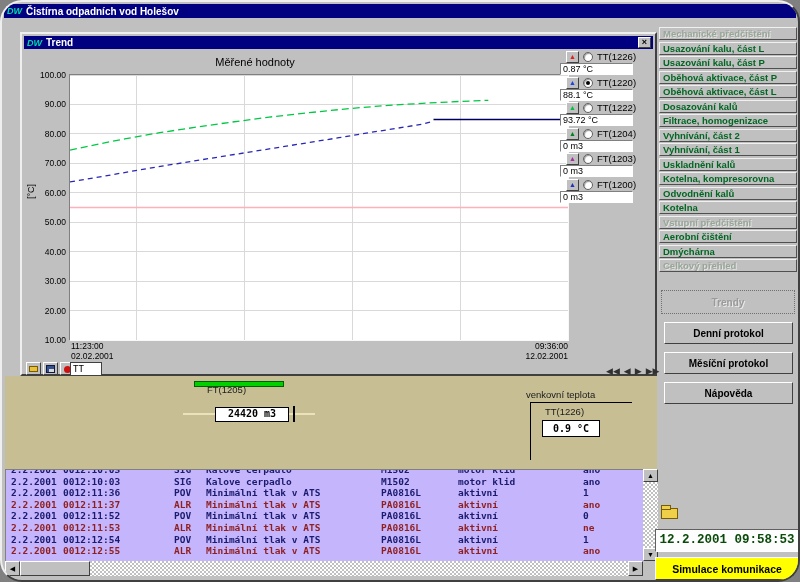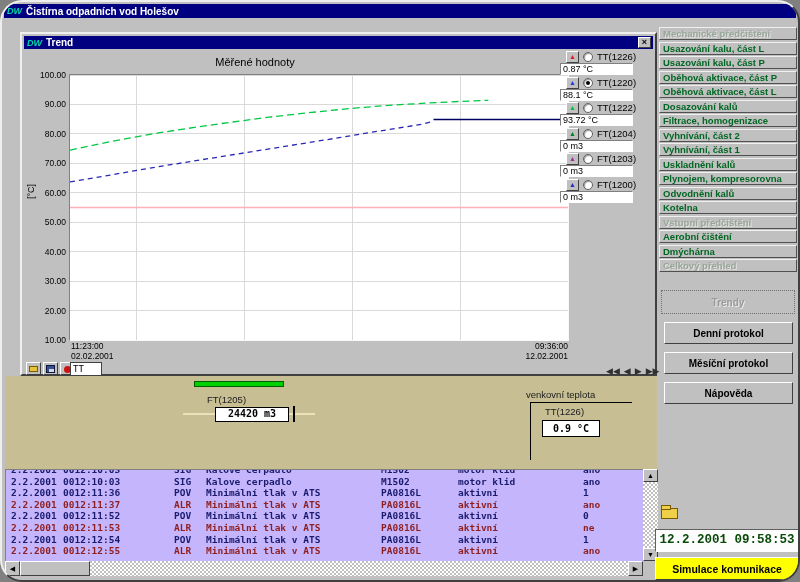--- a/index.html
+++ b/index.html
@@ -220,21 +220,21 @@
           <span class="mini-rec"></span>
         </button>
       <input class="ttfield" value="TT" style="">
     </div>
     <div class="navarrows"><span>◀◀</span><span>◀</span><span>▶</span><span>▶▶</span></div>
   </div>
 
   <div class="process">
     <div class="greenbar"></div>
     <div class="pipe" style="left:178px;top:37px;width:132px;height:2px;"></div>
-    <div class="ptag" style="left:202px;top:18px;">FT(1205)</div>
+    <div class="ptag" style="left:202px;top:8px;">FT(1205)</div>
     <div class="pbox" style="left:210px;top:31px;width:74px;height:15px;">24420 m3</div>
     <div class="blackline" style="left:288px;top:30px;width:2px;height:16px;"></div>
 
     <div class="ptag" style="left:521px;top:13px;">venkovní teplota</div>
     <div class="blackline" style="left:525px;top:26px;width:102px;height:1px;"></div>
     <div class="blackline" style="left:525px;top:26px;width:1px;height:58px;"></div>
     <div class="ptag" style="left:540px;top:30px;">TT(1226)</div>
     <div class="pbox" style="left:537px;top:44px;width:58px;height:17px;line-height:15px;">0.9 °C</div>
   </div>
 
@@ -242,21 +242,21 @@
       <button class="sb-btn disabled">Mechanické předčištění</button>
       <button class="sb-btn">Usazování kalu, část L</button>
       <button class="sb-btn">Usazování kalu, část P</button>
       <button class="sb-btn">Oběhová aktivace, část P</button>
       <button class="sb-btn">Oběhová aktivace, část L</button>
       <button class="sb-btn">Dosazování kalů</button>
       <button class="sb-btn">Filtrace, homogenizace</button>
       <button class="sb-btn">Vyhnívání, část 2</button>
       <button class="sb-btn">Vyhnívání, část 1</button>
       <button class="sb-btn">Uskladnění kalů</button>
-      <button class="sb-btn">Plynojem, kompresorovna</button>
+      <button class="sb-btn">Kotelna, kompresorovna</button>
       <button class="sb-btn">Odvodnění kalů</button>
       <button class="sb-btn">Kotelna</button>
       <button class="sb-btn disabled">Vstupní předčištění</button>
       <button class="sb-btn">Aerobní čištění</button>
       <button class="sb-btn">Dmýchárna</button>
       <button class="sb-btn disabled">Celkový přehled</button>
     </div>
 
   <button class="act-btn dotted" style="left:659px;top:288px;width:134px;height:24px;">Trendy</button>
   <button class="act-btn raised" style="left:662px;top:320px;width:129px;height:22px;">Denní protokol</button>

